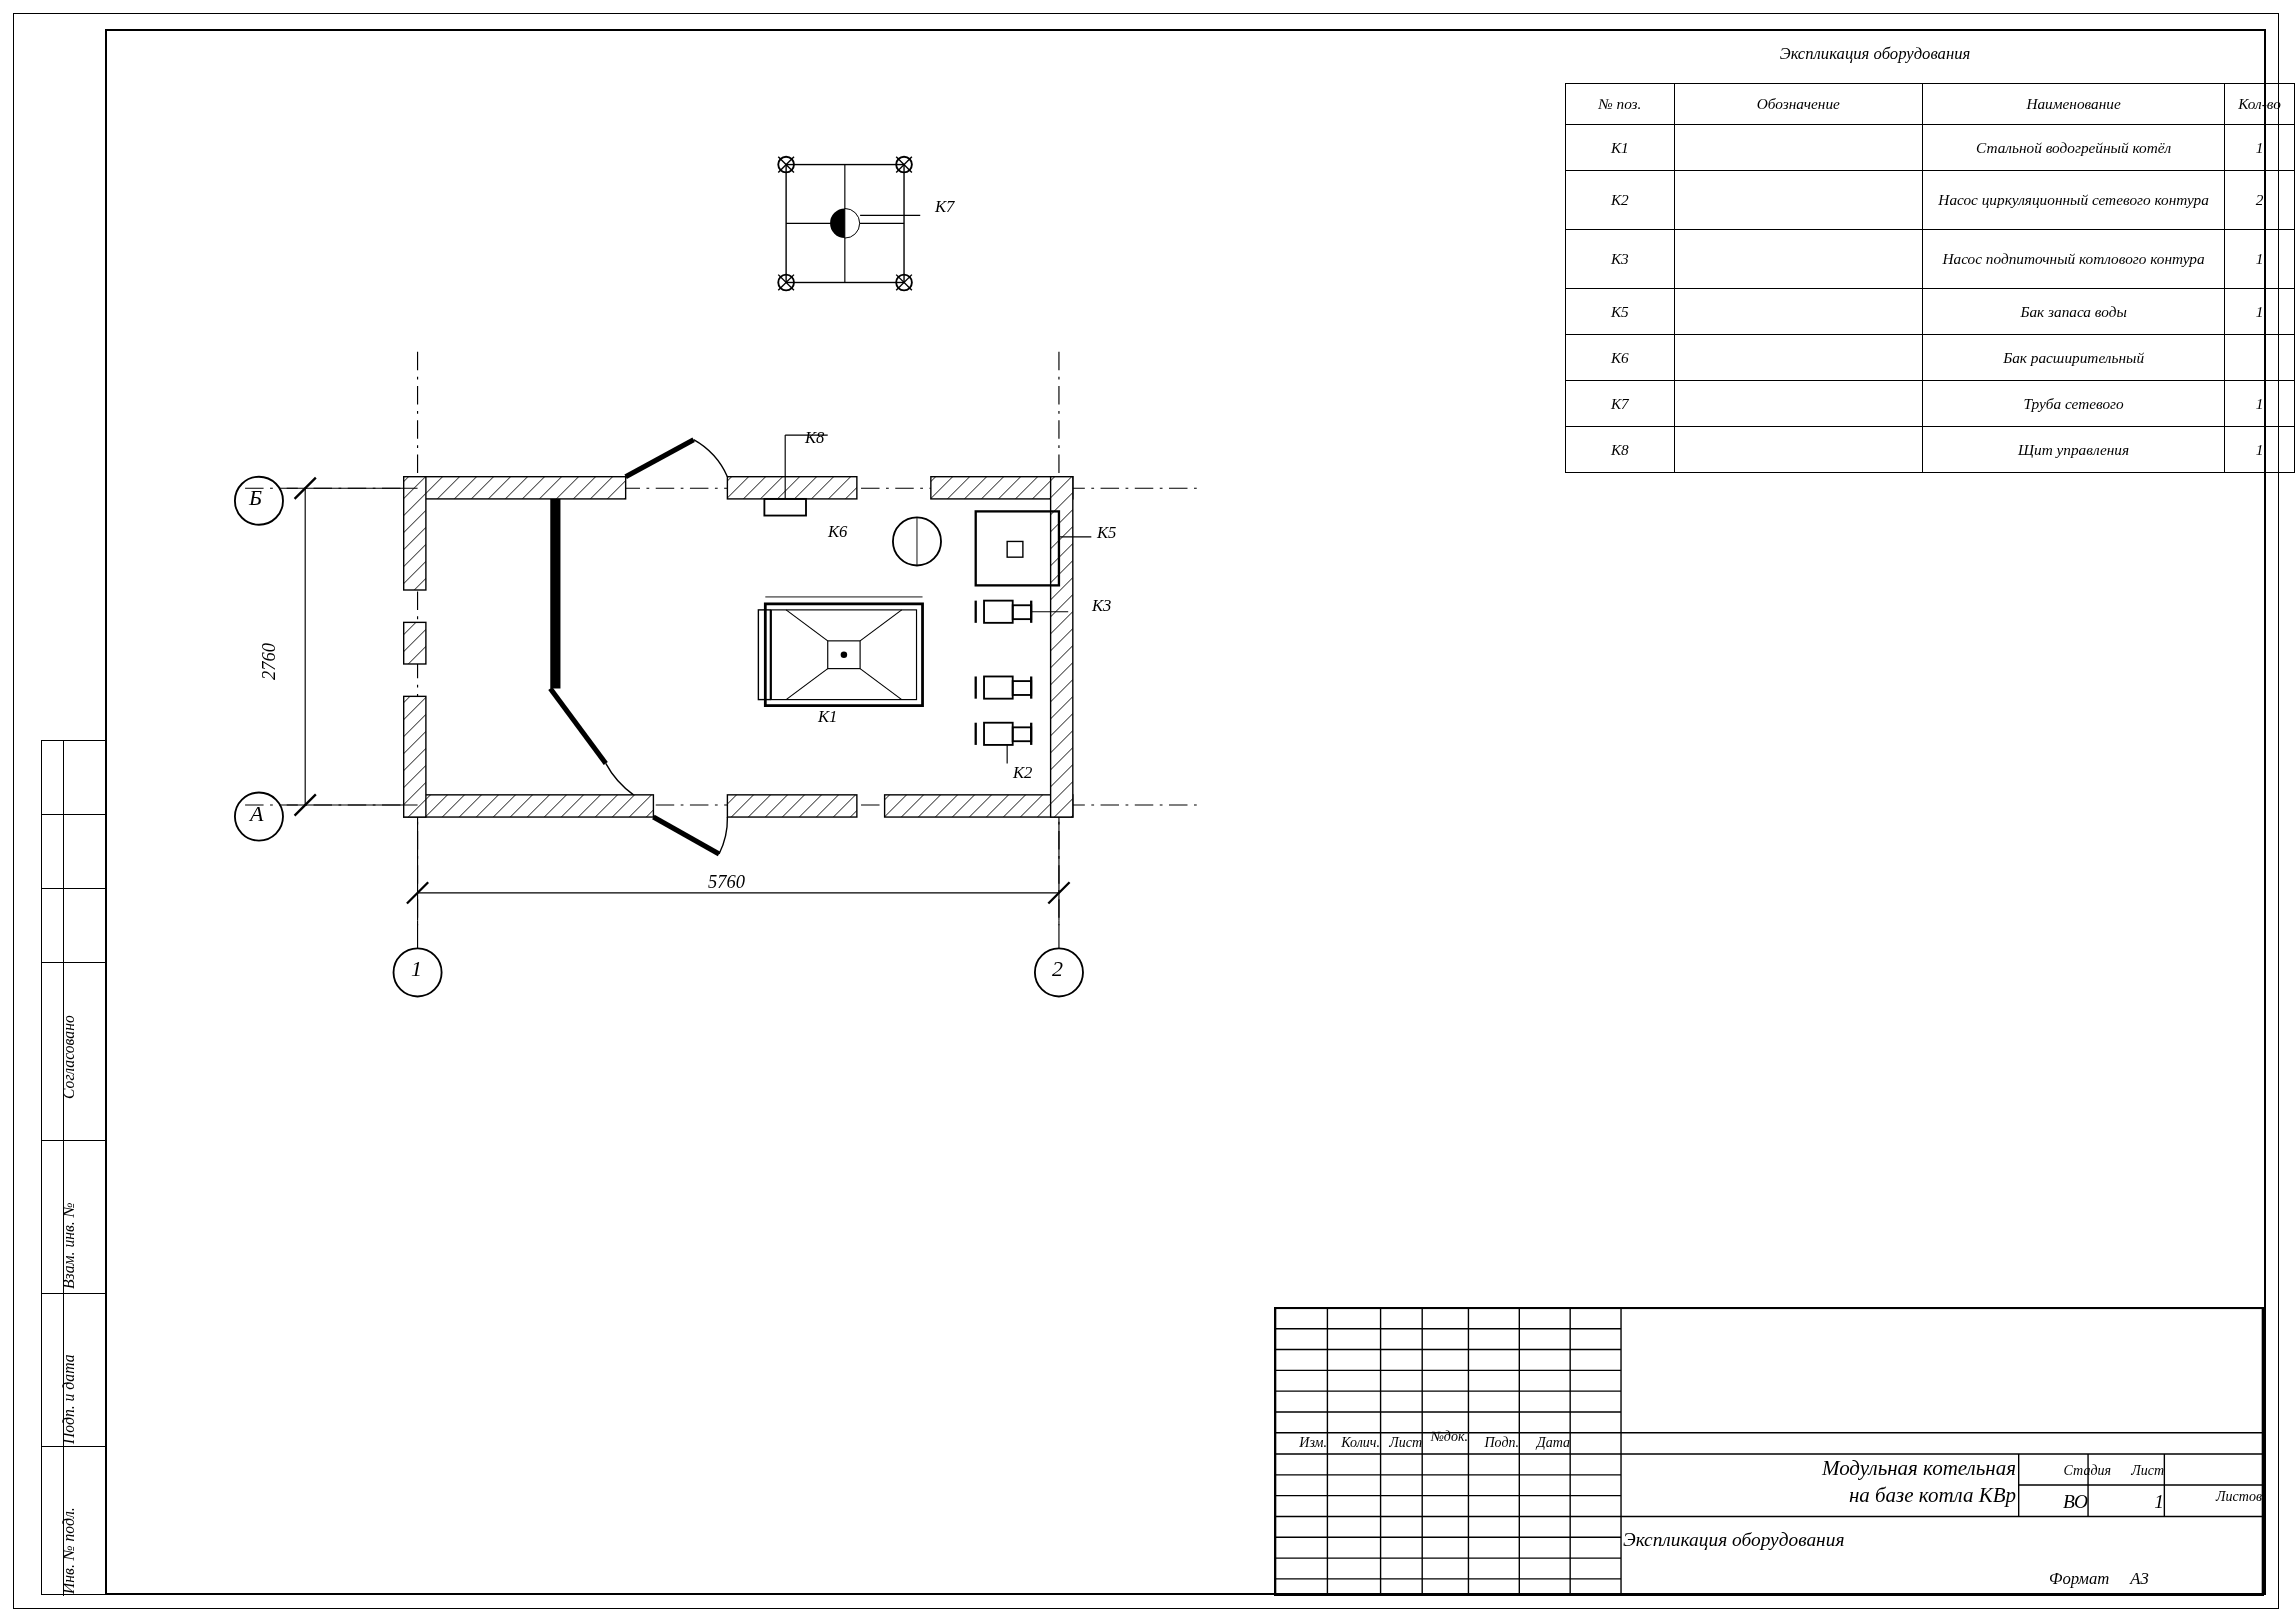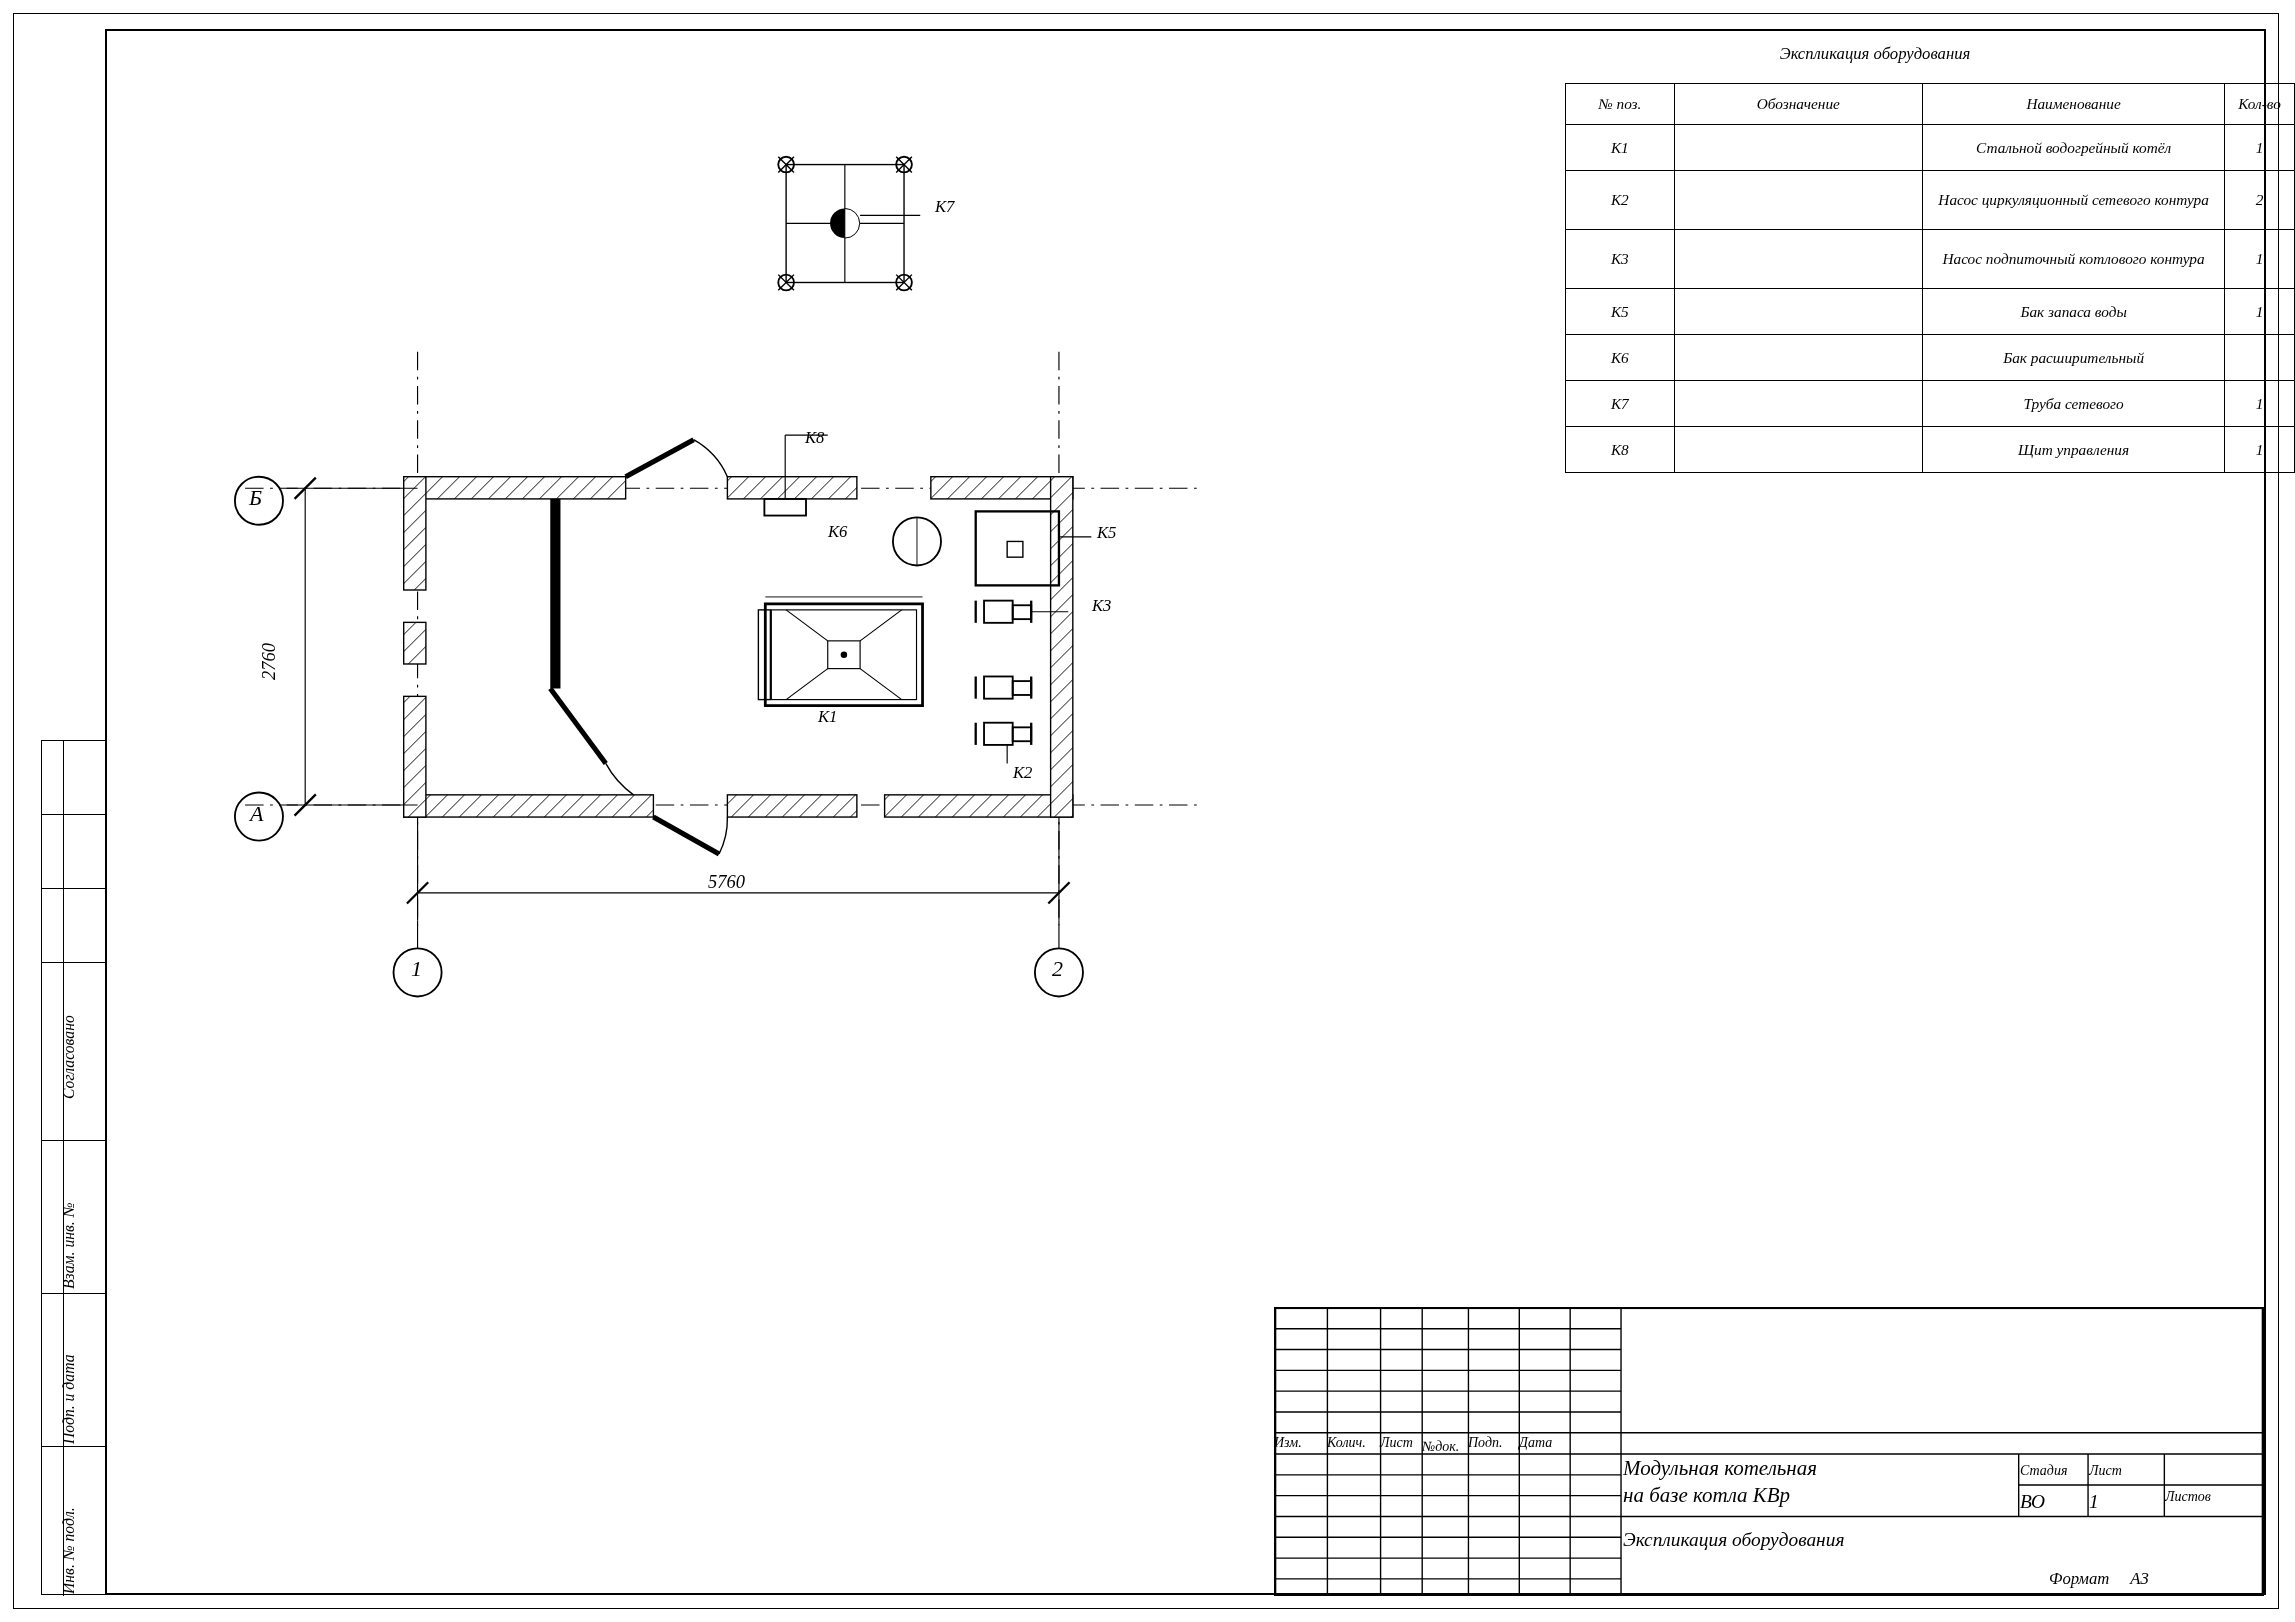--- a/index.html
+++ b/index.html
@@ -111,21 +111,21 @@
   .title-block {
     position: absolute;
     left: 1274px;
     top: 1307px;
     width: 990px;
     height: 287px;
   }
   .tb-text {
     position: absolute;
     font-style: italic;
-    text-align: left;
+    text-align: right;
     font-size: 14px;
     line-height: 1.1;
   }
   .tb-big {
     font-size: 21px;
   }
   .tb-mid {
     font-size: 19.4px;
   }
   .format-text {
@@ -419,21 +419,21 @@
         <line x1="1610" y1="318" x2="1610" y2="453"></line>
         <line x1="1760" y1="318" x2="1760" y2="453"></line>
         <line x1="1925" y1="318" x2="1925" y2="453"></line>
         <line x1="1610" y1="385" x2="2138" y2="385"></line>
       </g>
     </svg>
     
     <div class="tb-text" style="left:0px;   top:128px; width:53px;">Изм.</div>
     <div class="tb-text" style="left:53px; top:128px; width:53px;">Колич.</div>
     <div class="tb-text" style="left:106px; top:128px; width:42px;">Лист</div>
-    <div class="tb-text" style="left:148px; top:132px; width:46px;">№док.</div>
+    <div class="tb-text" style="left:148px; top:122px; width:46px;">№док.</div>
     <div class="tb-text" style="left:194px; top:128px; width:51px;">Подп.</div>
     <div class="tb-text" style="left:245px; top:128px; width:51px;">Дата</div>
 
     
     <div class="tb-text tb-big" style="left:349px; top:150px; width:393px;">Модульная котельная</div>
     <div class="tb-text tb-big" style="left:349px; top:177px; width:393px;">на базе котла КВр</div>
     
     <div class="tb-text tb-mid" style="left:349px; top:222px; width:416px; text-align:left;">Экспликация оборудования</div>
     
     <div class="tb-text" style="left:746px; top:156px; width:91px;">Стадия</div>

